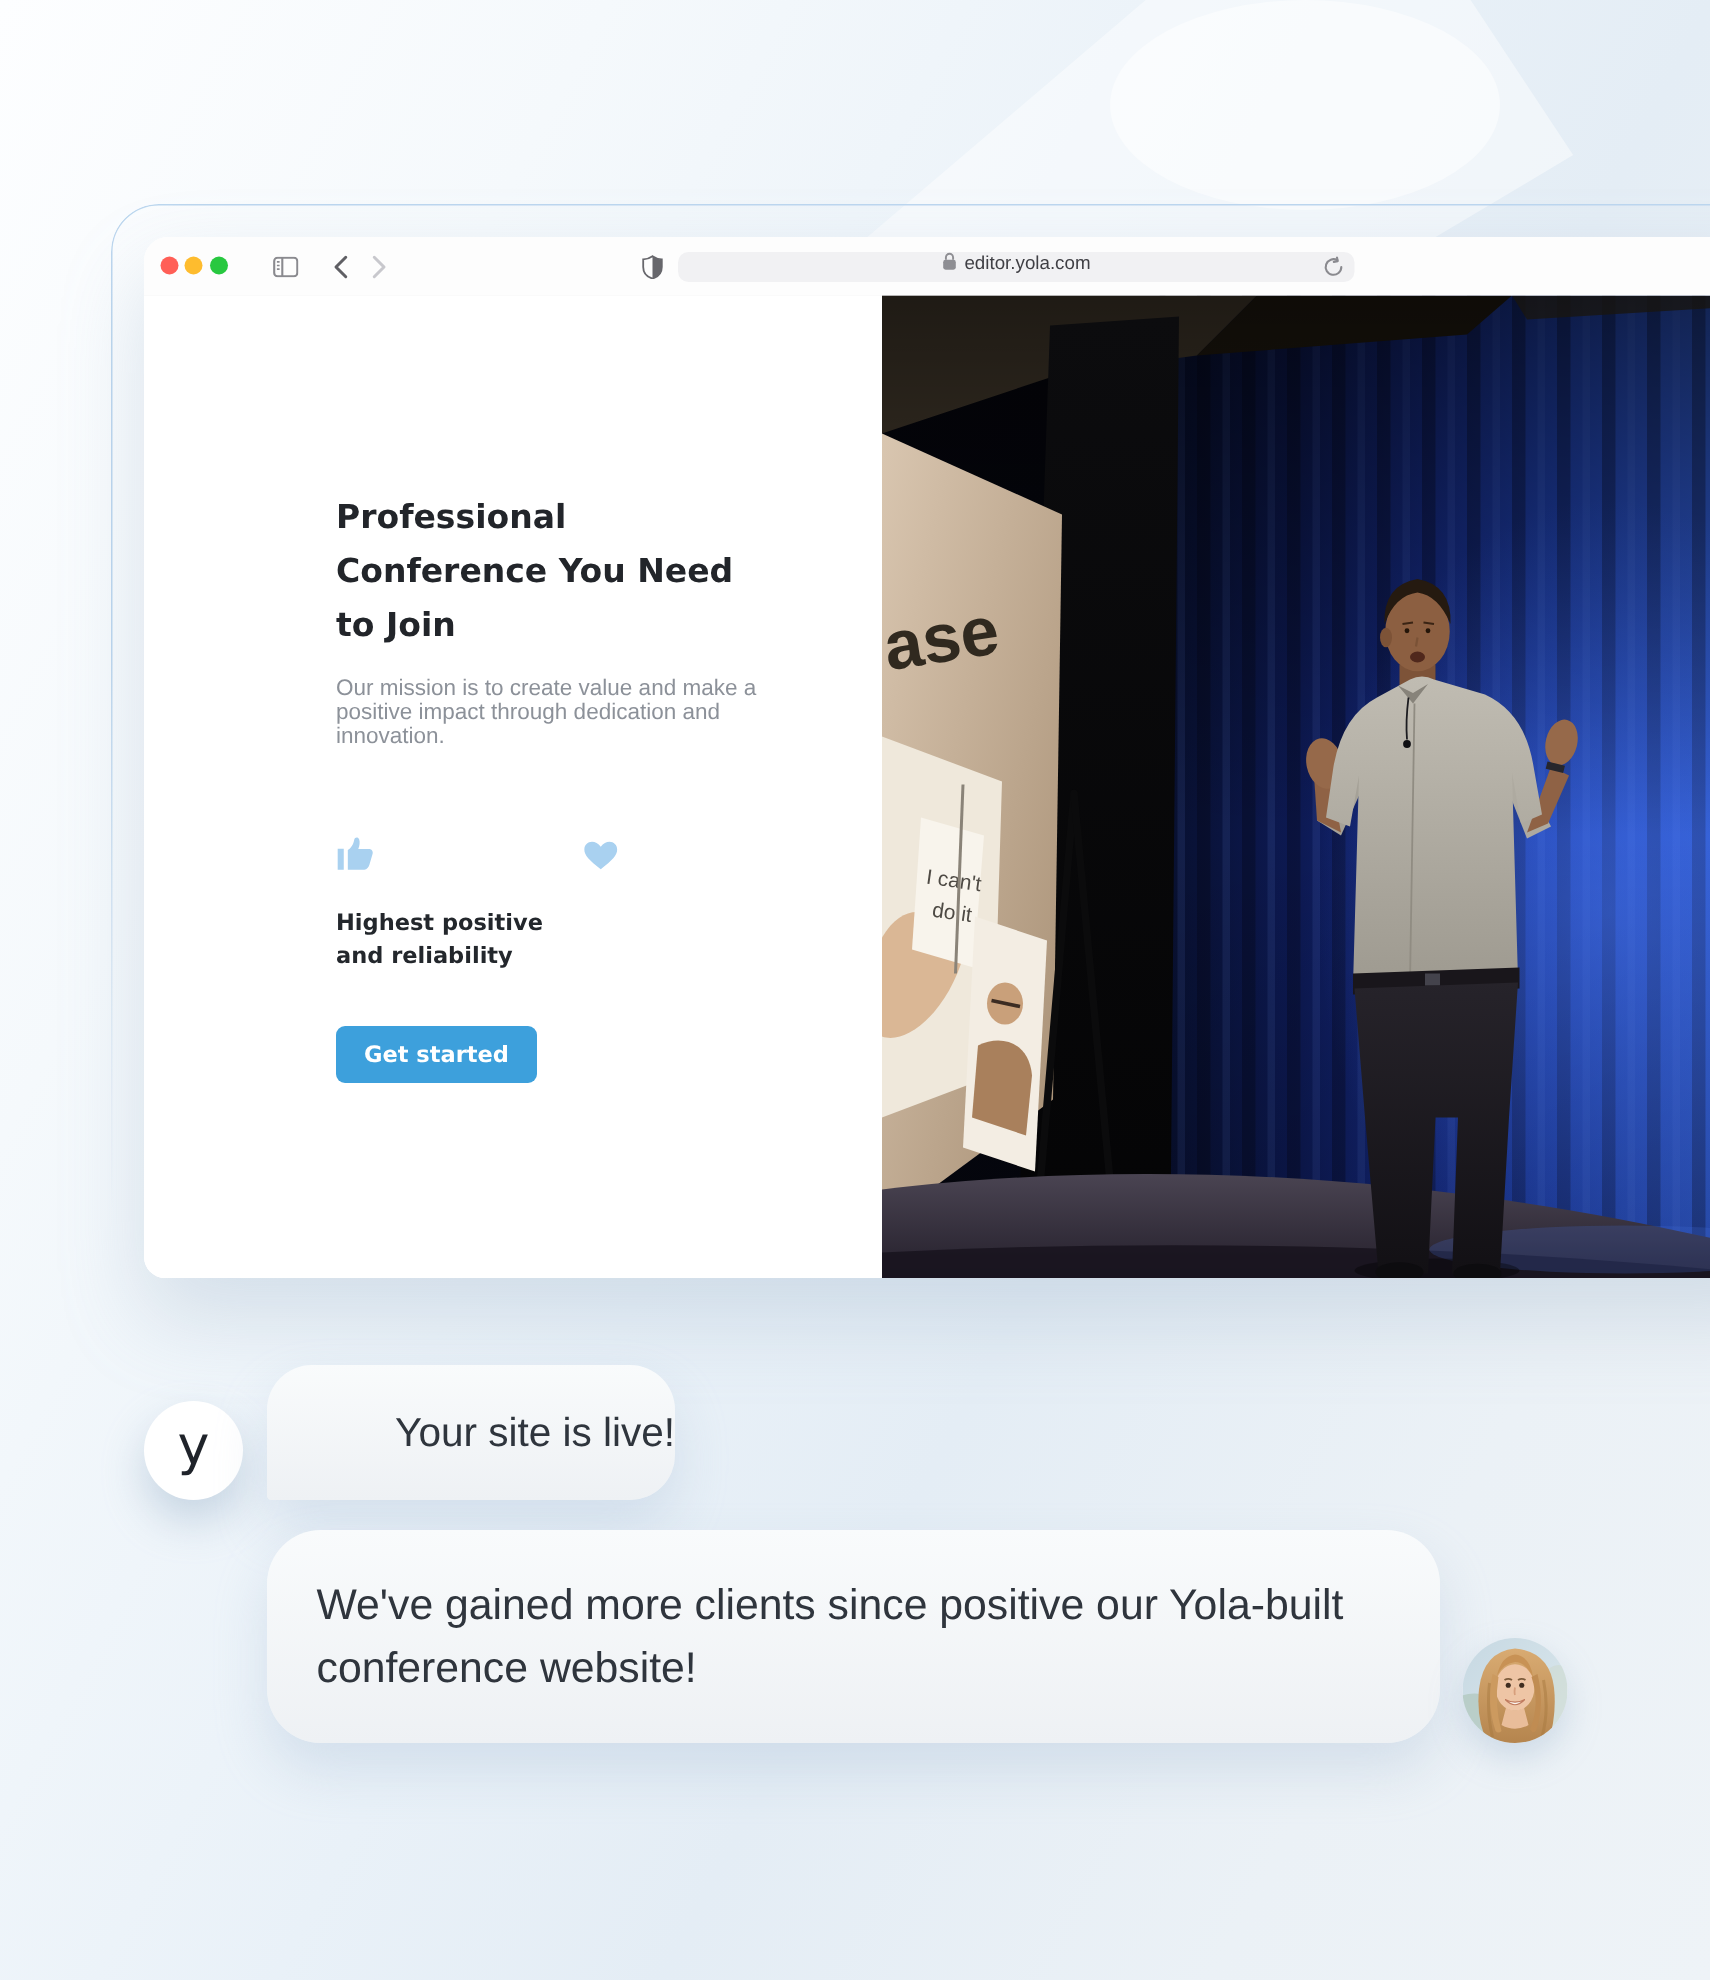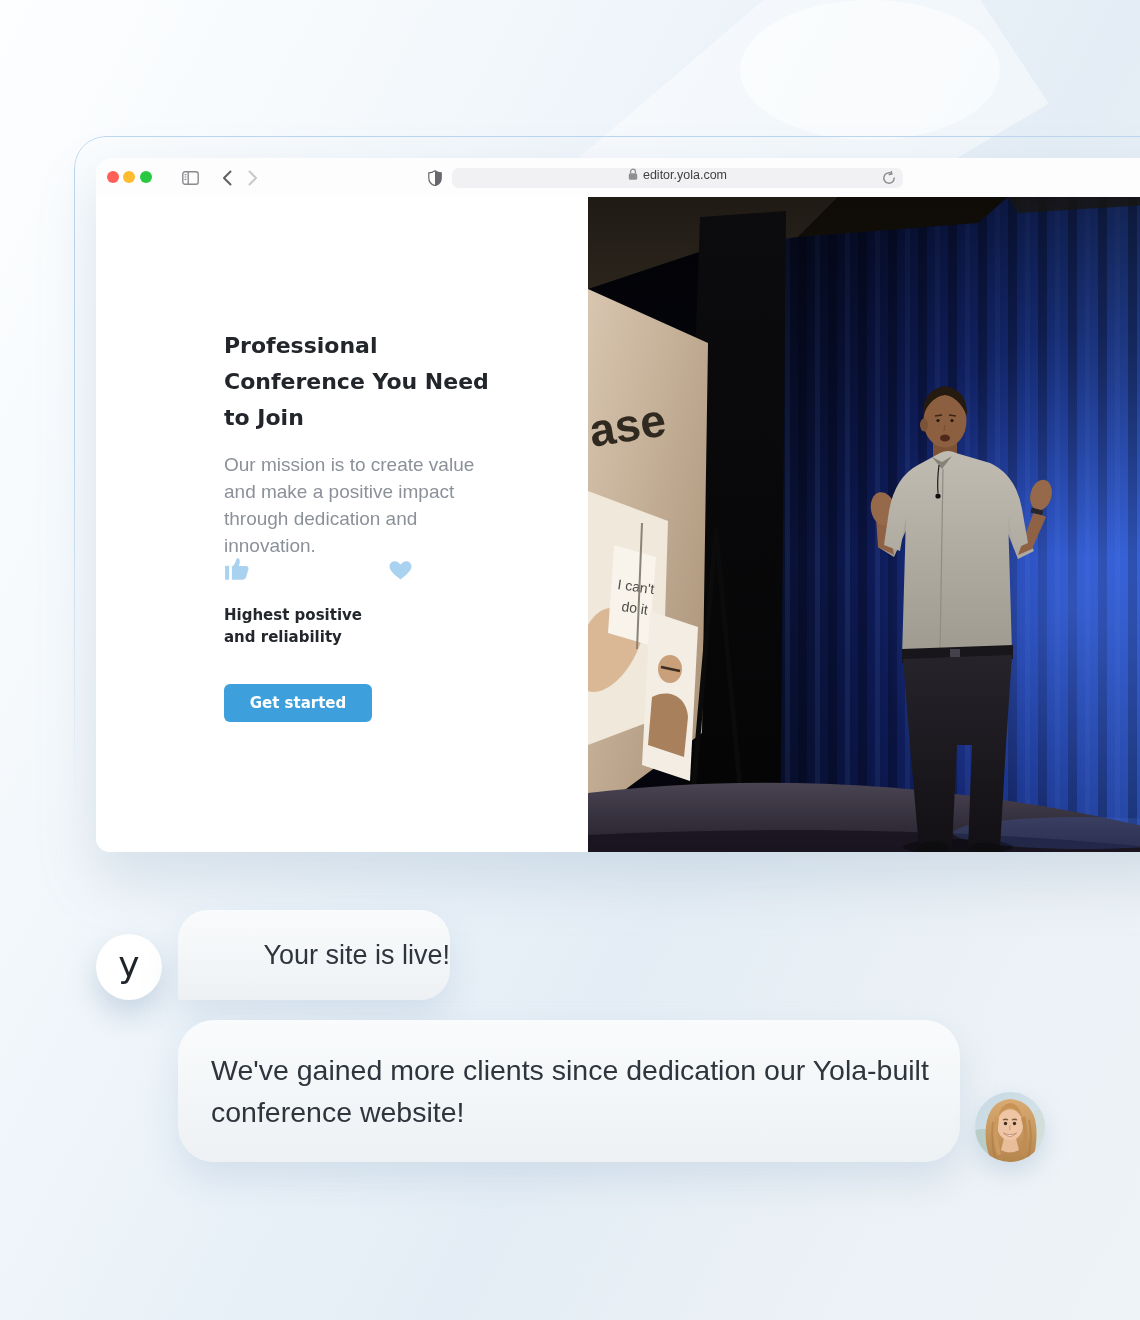--- a/index.html
+++ b/index.html
@@ -29,28 +29,28 @@
     border-radius:7px;display:flex;align-items:flex-start;justify-content:center;gap:5px;}
   .url-text{font-size:12.5px;color:#3f3f44;}
   .refresh{position:absolute;right:7px;top:3px;}
 
   .panel{position:absolute;left:0;top:39px;width:492px;height:655px;background:#fff;}
   .photo{position:absolute;left:492px;top:39px;width:560px;height:655px;overflow:hidden;}
 
   .hero-title{position:absolute;left:128px;top:131px;width:296px;margin:0;
     font-family:"DejaVu Sans",sans-serif;font-size:22px;line-height:36px;font-weight:700;color:#22252a;}
   .hero-desc{position:absolute;left:128px;top:254px;width:284px;margin:0;
-    font-size:19px;line-height:27px;color:#8c9199;}
+    font-size:15px;line-height:16px;color:#8c9199;}
   .feat-icon1{position:absolute;left:128px;top:359px;}
   .feat-icon2{position:absolute;left:292px;top:361px;}
   .feat-label{position:absolute;margin:0;font-family:"DejaVu Sans",sans-serif;
     font-size:15px;line-height:22px;font-weight:700;color:#23272c;}
   .feat-label.f1{left:128px;top:407px;width:152px;}
   .feat-label.f2{left:292px;top:407px;width:150px;}
-  .cta{position:absolute;left:128px;top:487px;width:148px;height:38px;border:none;cursor:pointer;
+  .cta{position:absolute;left:128px;top:487px;width:134px;height:38px;border:none;cursor:pointer;
     background:#3da0dc;border-radius:6px;color:#fff;font-family:"DejaVu Sans",sans-serif;
     font-size:15px;font-weight:700;}
 
   
   .logo-badge{position:absolute;left:96px;top:934px;width:66px;height:66px;border-radius:50%;
     background:#fff;box-shadow:0 14px 28px rgba(150,175,200,.45);
     display:flex;align-items:center;justify-content:center;}
   .logo-letter{font-family:"DejaVu Sans",sans-serif;font-size:36px;font-weight:500;color:#1f232a;
     transform:translateY(-3px);}
   .bubble{position:absolute;background:linear-gradient(180deg,#f9fbfc 0%,#eef1f4 100%);
@@ -262,21 +262,21 @@
 
   <div class="logo-badge">
     <span class="logo-letter">y</span>
   </div>
 
   <div class="bubble bubble1">
     <span>Your site is live!</span>
   </div>
 
   <div class="bubble bubble2">
-    <span>We've gained more clients since dedication our Yola-built conference website!</span>
+    <span>We've gained more clients since positive our Yola-built conference website!</span>
   </div>
 
   <div class="avatar">
     <svg width="70" height="70" viewBox="0 0 70 70">
       <defs>
         <linearGradient id="avBg" x1="0" y1="0" x2="1" y2="1">
           <stop offset="0" stop-color="#c6d8e2"></stop>
             <stop offset="1" stop-color="#dde9ee"></stop>
         </linearGradient>
         <linearGradient id="hairG" x1="0" y1="0" x2="0" y2="1">

